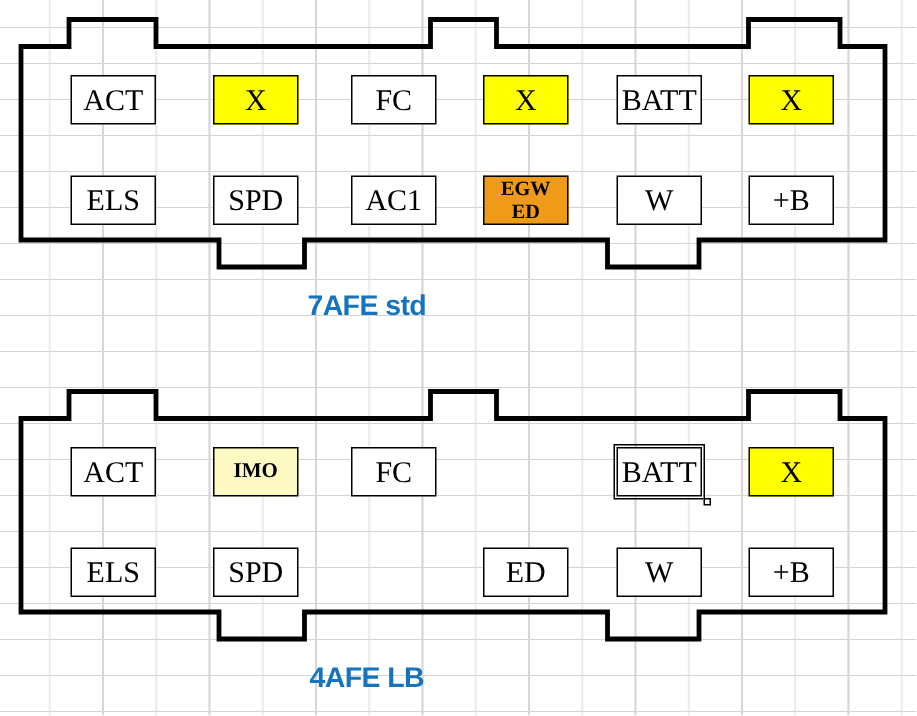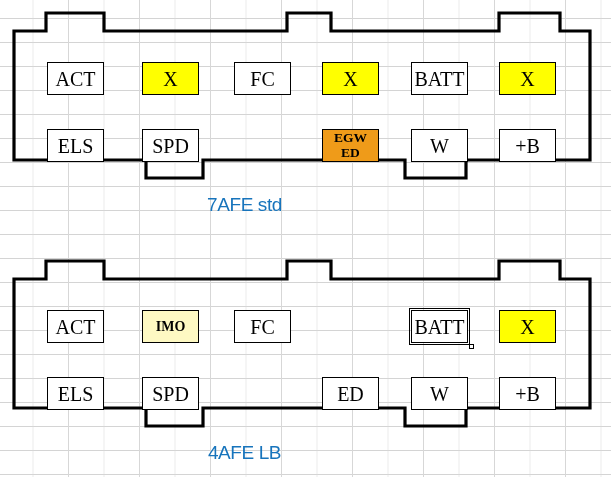--- a/index.html
+++ b/index.html
@@ -37,21 +37,21 @@
   #diagram-4afe{ top:248px; }
 
   .connector-svg{
     position:absolute;left:0;top:0;
     width:611px;height:185px;
     overflow:visible;
     z-index:2;
     pointer-events:none;
   }
   .pin-grid{
-    position:absolute;left:0;top:12px;width:540px;height:185px;z-index:3;
+    position:absolute;left:0;top:0;width:540px;height:185px;z-index:3;
   }
   .pin{
     position:absolute;
     width:57px;height:33px;
     border:1.6px solid #000000;
     box-sizing:border-box;
     background:#ffffff;
     display:flex;align-items:center;justify-content:center;
     font-size:20px;
     line-height:1;
@@ -82,21 +82,21 @@
     background:#ffffff;
     border:1.3px solid #000000;
     box-sizing:border-box;
     z-index:5;
   }
   .caption{
     position:absolute;
     width:489px;
     text-align:center;
     font-family:"Liberation Sans", sans-serif;
-    font-weight:normal;
+    font-weight:bold;
     font-size:19px;
     color:#1774bc;
     letter-spacing:-0.4px;
     z-index:4;
   }
   #caption-7afe{ top:194px; }
   #caption-4afe{ top:194px; }
 </style>
 </head>
 <body>
@@ -120,20 +120,21 @@
 
     <div class="pin fill-white" style="left:47px;top:50px;">ACT</div>
     <div class="pin fill-yellow" style="left:142px;top:50px;">X</div>
     <div class="pin fill-white" style="left:234px;top:50px;">FC</div>
     <div class="pin fill-yellow" style="left:322px;top:50px;">X</div>
     <div class="pin fill-white" style="left:411px;top:50px;">BATT</div>
     <div class="pin fill-yellow" style="left:499px;top:50px;">X</div>
 
     <div class="pin fill-white" style="left:47px;top:117px;">ELS</div>
     <div class="pin fill-white" style="left:142px;top:117px;">SPD</div>
+    <div class="pin fill-white" style="left:234px;top:117px;">AC1</div>
     <div class="pin fill-orange two-line" style="left:322px;top:117px;">
       <span>EGW</span>
       <span>ED</span>
     </div>
     <div class="pin fill-white" style="left:411px;top:117px;">W</div>
     <div class="pin fill-white" style="left:499px;top:117px;">+B</div>
   </div>
 
   <div class="caption" id="caption-7afe">7AFE std</div>
 </div>

